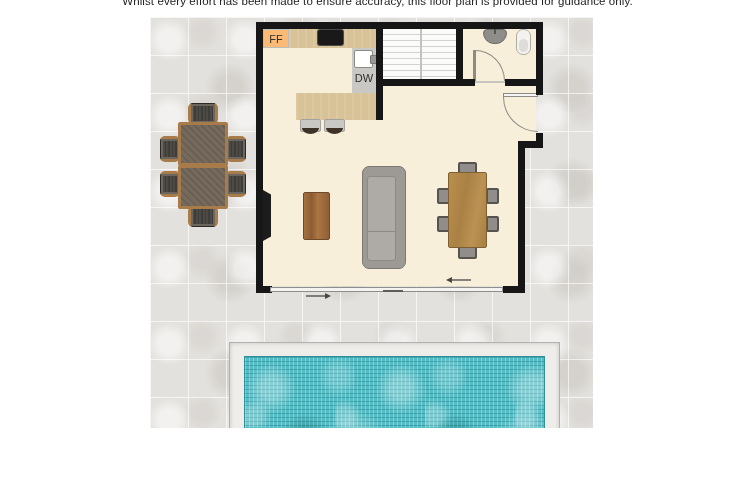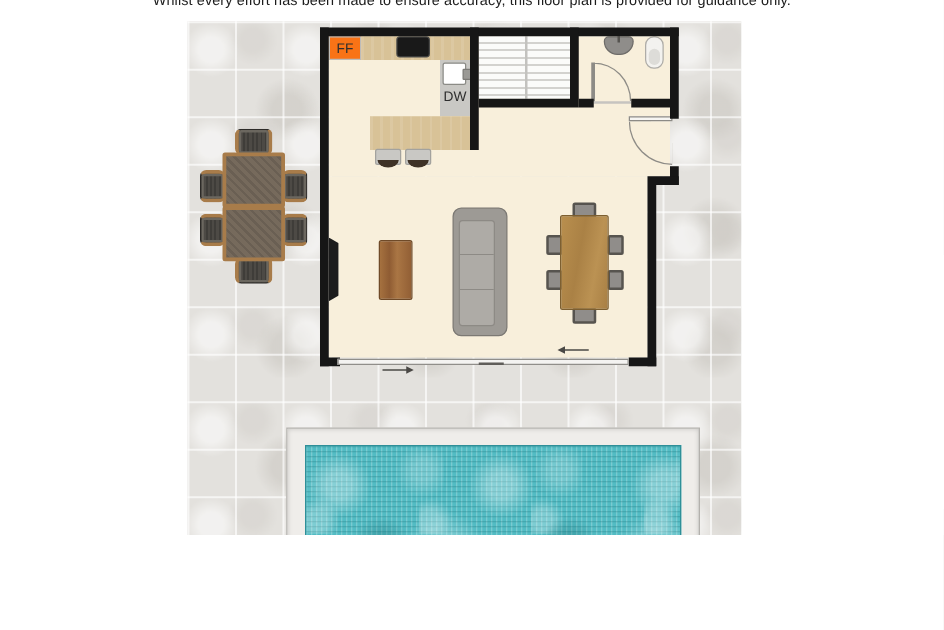--- a/index.html
+++ b/index.html
@@ -64,21 +64,21 @@
   .w-right-low{left:518px;top:148px;width:7px;height:145px;}
   .w-bot-l{left:256px;top:286px;width:16px;height:7px;}
   .w-bot-r{left:503px;top:286px;width:22px;height:7px;}
   .w-kitchen{left:376px;top:22px;width:7px;height:98px;}
   .w-stairs-bot{left:383px;top:79px;width:73px;height:7px;}
   .w-divider{left:456px;top:22px;width:7px;height:64px;}
   .w-bath-l{left:463px;top:79px;width:12px;height:7px;}
   .w-bath-r{left:505px;top:79px;width:31px;height:7px;}
 
   
-  .ff-box{left:263px;top:29px;width:26px;height:19px;background:#f97316;border:1px solid #bdbcb9;box-sizing:border-box;
+  .ff-box{left:263px;top:29px;width:26px;height:19px;background:#fdba74;border:1px solid #bdbcb9;box-sizing:border-box;
     display:flex;align-items:center;justify-content:center;font-size:11px;color:#2e2e2e;}
   .counter-top{left:289px;top:29px;width:87px;height:19px;background:#d8c297;
     background-image:repeating-linear-gradient(90deg, rgba(255,255,255,.10) 0 2px, transparent 2px 8px);}
   .hob{left:318px;top:30px;width:25px;height:15px;background:#191919;border-radius:2px;box-shadow:0 0 0 1px #4a4a48;}
   .sink-unit{left:352px;top:48px;width:24px;height:45px;background:#c9c8c4;}
   .kitchen-sink{left:354px;top:50px;width:17px;height:16px;background:#ffffff;border:1px solid #8b8b86;border-radius:2px;}
   .kitchen-faucet{left:370px;top:55px;width:5px;height:7px;background:#9a9995;border:1px solid #7b7a76;border-radius:1px;}
   .dw-label{left:352px;top:72px;width:24px;text-align:center;font-size:11px;color:#2e2e2e;}
   .breakfast-bar{left:296px;top:93px;width:80px;height:27px;background:#d8c297;
     background-image:repeating-linear-gradient(90deg, rgba(255,255,255,.10) 0 2px, transparent 2px 8px);}

